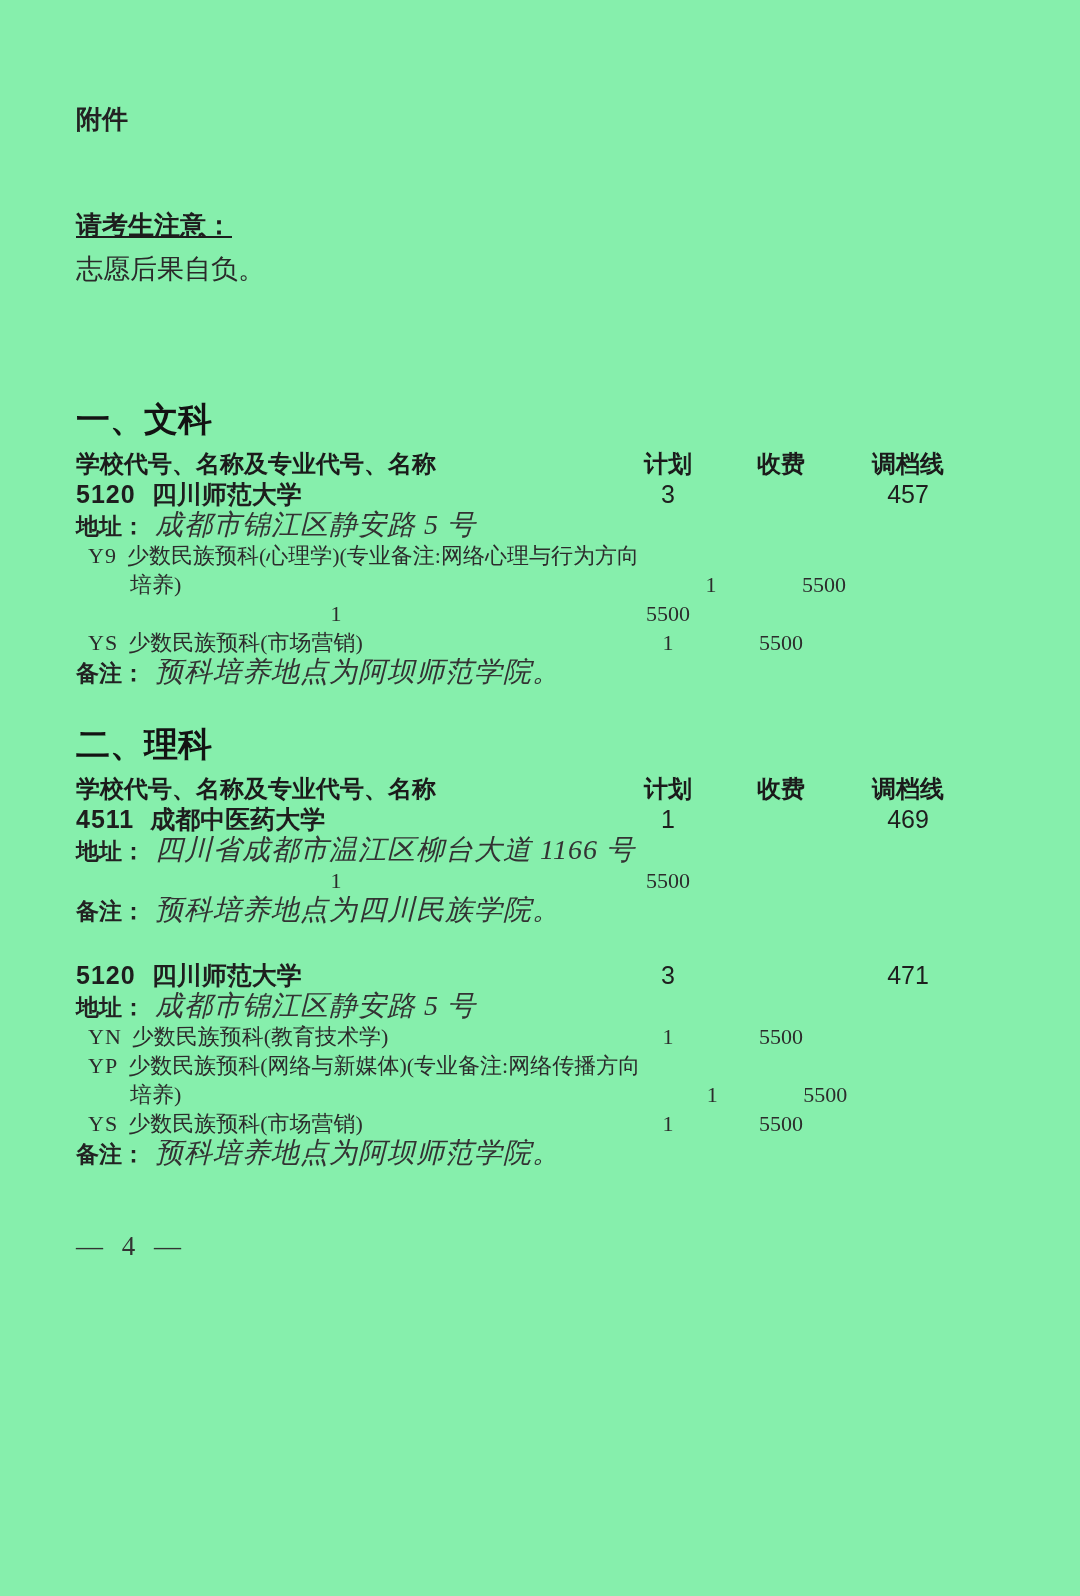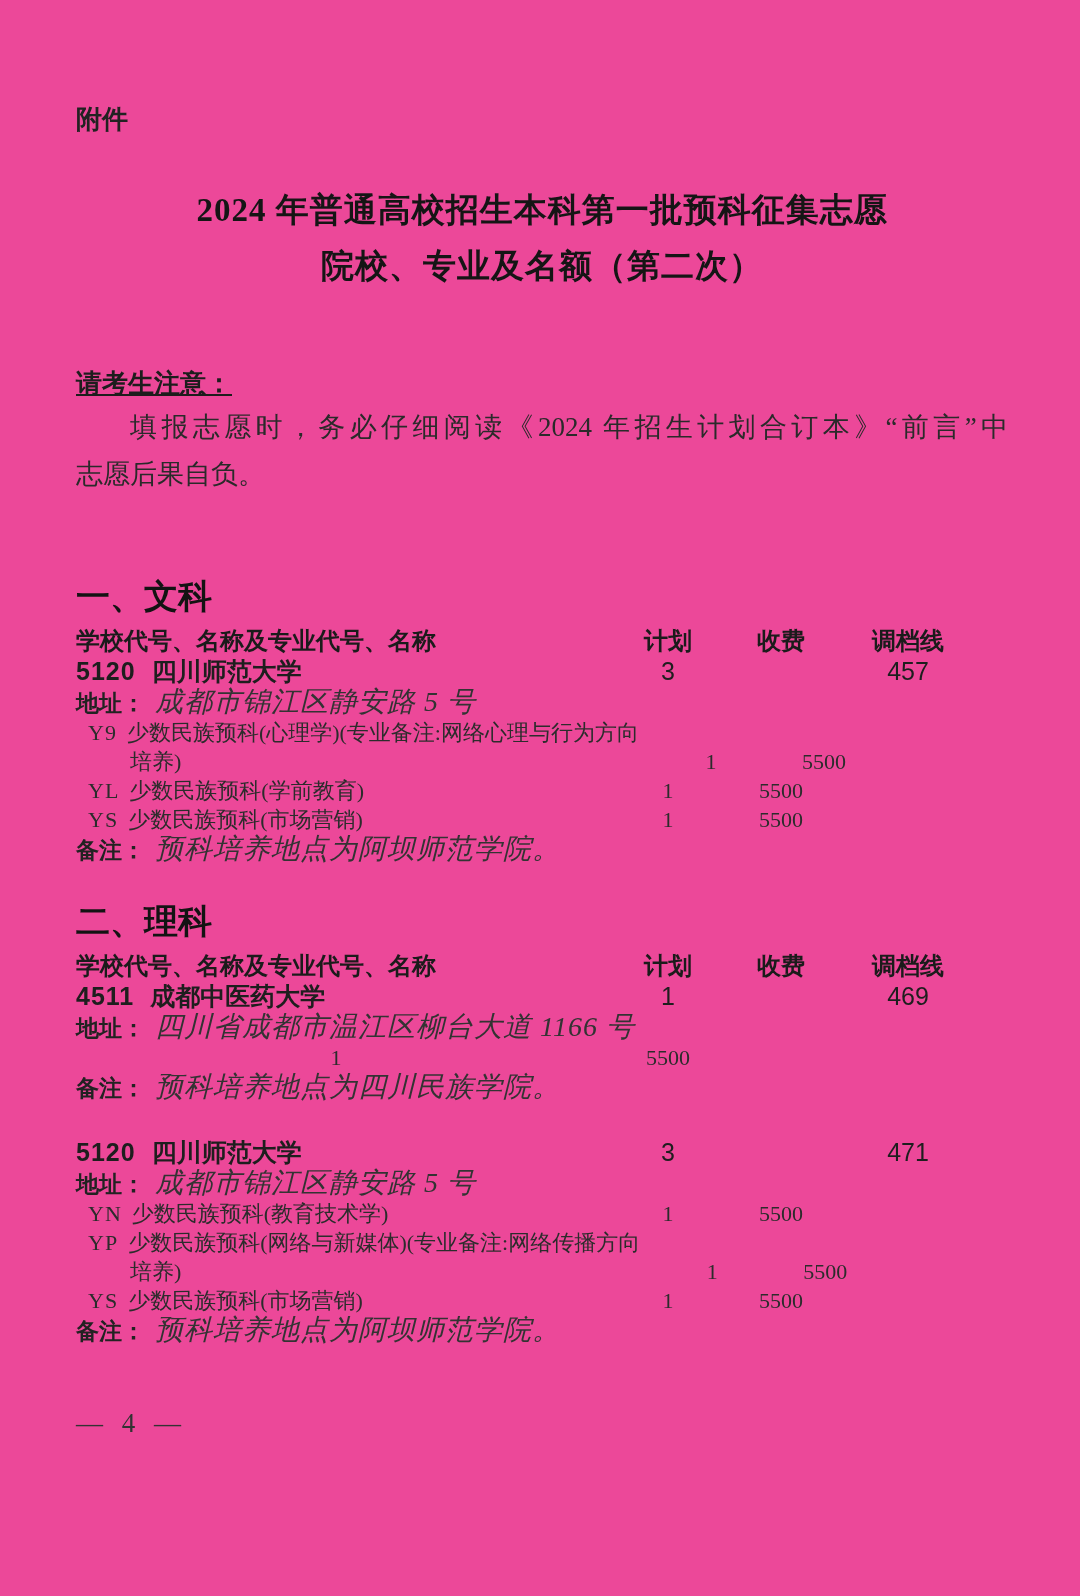--- a/index.html
+++ b/index.html
@@ -1,31 +1,31 @@
 <!DOCTYPE html>
 <html><head>
 <meta charset="utf-8">
 <style>
   html,body{margin:0;padding:0;background:#ffffff;}
-  .page{width:1080px;height:1596px;background:#ec4899;box-sizing:border-box;
+  .page{width:1080px;height:1596px;background:#86efac;box-sizing:border-box;
         padding:0 72px 0 76px;overflow:hidden;color:#2e2e2e;
         font-family:"Liberation Sans",sans-serif;}
   .attachment{margin-top:102px;font:600 26px/34px "Liberation Sans",sans-serif;color:#222;}
   .doc-title{margin:46px 0 0;text-align:center;font-weight:bold;font-size:33px;line-height:56px;
              font-family:"Liberation Serif",serif;color:#151515;letter-spacing:1px;}
   .title-line{display:block;}
   .notice{margin-top:70px;}
   .notice-heading{font-weight:bold;font-size:26px;line-height:40px;
                   font-family:"Liberation Serif",serif;color:#1d1d1d;text-decoration:underline;}
   .notice-line{font-size:27px;line-height:47px;font-family:"Liberation Serif",serif;
                color:#2a2a2a;text-align:justify;text-align-last:justify;}
   .notice-line.first{text-indent:2em;}
   .notice-line.last{text-align-last:left;}
   .sec{margin:0;}
-  .sec1{margin-top:76px;}
+  .sec1{margin-top:104px;}
   .sec2{margin-top:34px;}
   .sec-title{font:bold 34px/44px "Liberation Sans",sans-serif;color:#131313;margin:0 0 8px;}
   .trow{display:grid;grid-template-columns:1fr 92px 82px 120px;align-items:end;margin-right:40px;gap:26px;}
   .c-num{text-align:center;}
   .thead{font:bold 24px/30px "Liberation Sans",sans-serif;color:#1b1b1b;}
   .school-row{font-size:25px;line-height:31px;font-weight:600;color:#1e1e1e;}
   .school-row .c-num{font-weight:400;font-size:25px;}
   .school-code{margin-right:16px;letter-spacing:1px;}
   .addr-row,.remark-row{font:bold 23px/29px "Liberation Sans",sans-serif;color:#222;}
   .addr-val,.remark-val{font-family:"Liberation Serif",serif;font-style:italic;font-weight:400;
@@ -40,28 +40,23 @@
   .foot{margin-top:62px;font-family:"Liberation Serif",serif;font-size:27px;line-height:30px;
         color:#333;letter-spacing:6px;}
 </style>
 </head>
 <body>
 
 <div class="page">
 
   <div class="attachment">附件</div>
 
-  <h1 class="doc-title">
-    <span class="title-line">2024 年普通高校招生本科第一批预科征集志愿</span>
-    <span class="title-line">院校、专业及名额（第二次）</span>
-  </h1>
 
   <div class="notice">
     <div class="notice-heading">请考生注意：</div>
-    <div class="notice-line first">填报志愿时，务必仔细阅读《2024 年招生计划合订本》“前言”中</div>
     <div class="notice-line last">志愿后果自负。</div>
   </div>
 
   <section class="sec sec1">
     <h2 class="sec-title">一、文科</h2>
 
     <div class="trow thead">
       <div>学校代号、名称及专业代号、名称</div>
       <div class="c-num">计划</div>
       <div class="c-num">收费</div>
@@ -85,23 +80,20 @@
       <div class="major-name">
         <span class="mcode">Y9</span><span>少数民族预科(心理学)(专业备注:网络心理与行为方向</span>
         <span class="wrap2">培养)</span>
       </div>
       <div class="c-num">1</div>
       <div class="c-num">5500</div>
       <div class="c-num"></div>
     </div>
 
     <div class="trow major-row">
-      <div class="major-name">
-        <span class="mcode">YL</span><span>少数民族预科(学前教育)</span>
-      </div>
       <div class="c-num">1</div>
       <div class="c-num">5500</div>
       <div class="c-num"></div>
     </div>
 
     <div class="trow major-row">
       <div class="major-name">
         <span class="mcode">YS</span><span>少数民族预科(市场营销)</span>
       </div>
       <div class="c-num">1</div>

